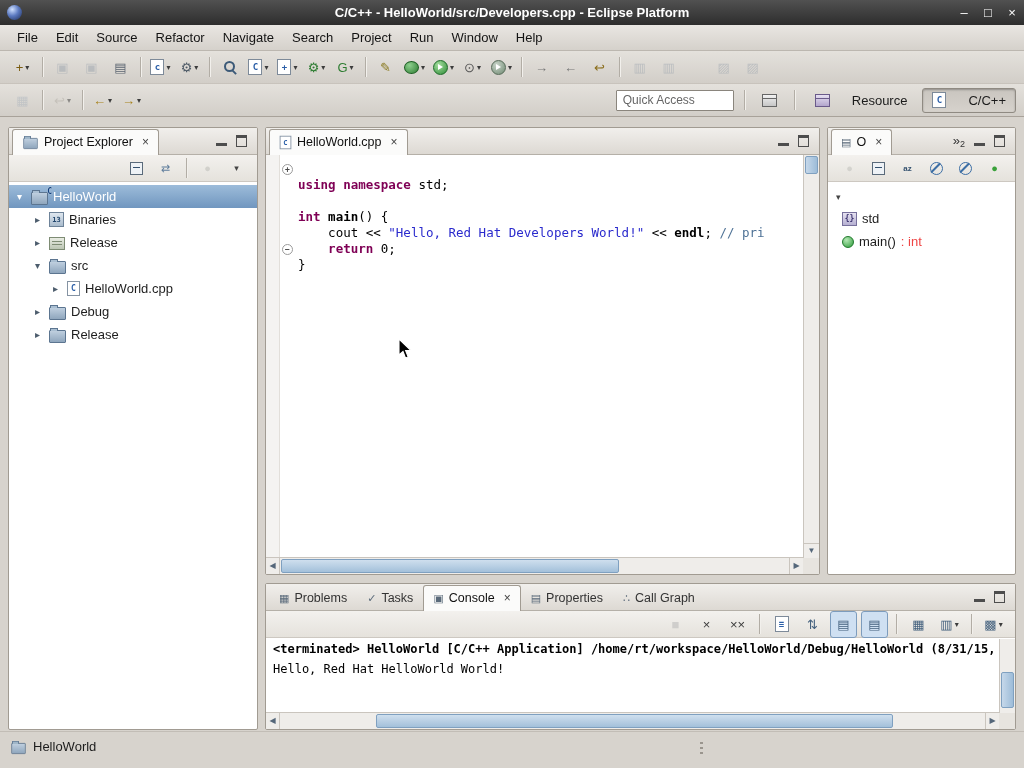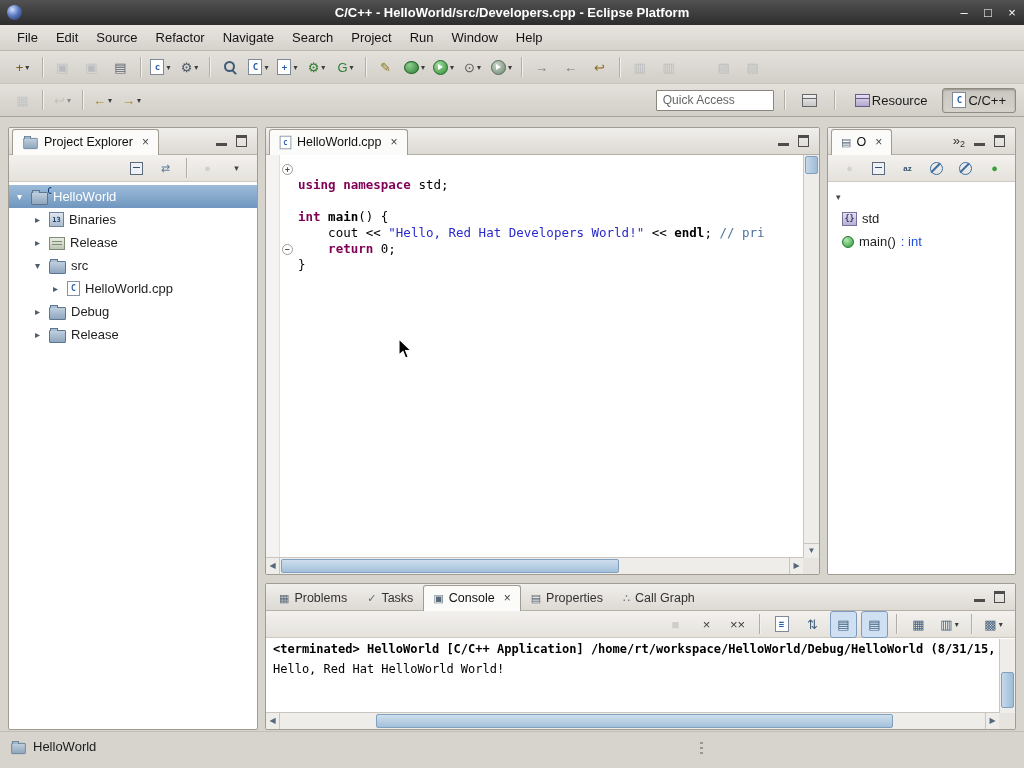--- a/index.html
+++ b/index.html
@@ -23,21 +23,21 @@
   #tb-nav{top:84px;height:33px;border-bottom:1px solid #a8a29a}
   .tbtn{height:23px;min-width:21px;padding:1px 2px;display:inline-flex;align-items:center;justify-content:center;border:1px solid transparent;border-radius:3px;margin:0 1px}
   .tbtn.pressed{background:#cfe0f2;border-color:#7d9cbd}
   .tbtn.dis{opacity:.5}
   .icg{font-size:13px;line-height:1}
   .dd{font-size:8px;color:#3c3c3c;margin-left:2px}
   .tsep{width:1px;height:20px;background:#b2ada5;box-shadow:1px 0 0 #f2f0ec;margin:0 5px;display:inline-block}
   .t2-right{margin-left:auto;display:flex;align-items:center;gap:5px}
   .qa{width:104px;height:17px;border:1px solid #8a857d;background:#fff;font:12px "Liberation Sans",sans-serif;padding:1px 6px;color:#333;border-radius:1px}
   .qa::placeholder{color:#666}
-  .pbtn{display:inline-flex;align-items:center;gap:2px;height:23px;padding:0 9px;font-size:13px;color:#1c1c1c;border:1px solid transparent;border-radius:3px}
+  .pbtn{display:inline-flex;align-items:center;gap:22px;height:23px;padding:0 9px;font-size:13px;color:#1c1c1c;border:1px solid transparent;border-radius:3px}
   .pbtn.active{background:linear-gradient(#c9c5bf,#d6d2cc);border-color:#8f8a82;box-shadow:inset 0 1px 2px rgba(0,0,0,.28)}
 
   
   .icx{display:inline-block;position:relative}
   .ic-doc{width:12px;height:14px;background:#fff;border:1px solid #7d8a99;font:bold 9px "DejaVu Sans Mono",monospace;color:#2b5fa8;display:inline-flex;align-items:center;justify-content:center}
   .ic-search{width:14px;height:14px}
   .ic-search::before{content:"";position:absolute;left:1px;top:1px;width:7px;height:7px;border:2px solid #3c5a78;border-radius:50%}
   .ic-search::after{content:"";position:absolute;right:0;bottom:1px;width:6px;height:2px;background:#3c5a78;transform:rotate(45deg)}
   .ic-bug{width:13px;height:11px;background:radial-gradient(circle at 35% 30%,#8ed08e,#2e7d32);border:1px solid #1c5e22;border-radius:50%}
   .ic-run{width:13px;height:13px;border-radius:50%;background:radial-gradient(circle at 35% 30%,#a5df9f,#2e8b37);border:1px solid #1d6b28}
@@ -82,21 +82,21 @@
   .ic-folder::before{content:"";position:absolute;top:-3px;left:0;width:6px;height:2px;background:#aabfd2;border:1px solid #5c7590;border-bottom:none}
   .badge-c{position:absolute;top:-6px;right:-5px;font:bold 8px "DejaVu Sans Mono",monospace;color:#123f7c;text-shadow:0 0 1px #fff}
   .ic-bin{width:13px;height:13px;background:linear-gradient(#dfe7ef,#aabccd);border:1px solid #6e8399;font:bold 7px "DejaVu Sans Mono",monospace;color:#23476e;display:inline-flex;align-items:center;justify-content:center}
   .ic-incs{width:14px;height:11px;margin-top:2px;background:linear-gradient(#e9ece3,#bcc6b4);border:1px solid #7e8c74}
   .ic-incs::after{content:"";position:absolute;left:2px;right:2px;top:3px;border-top:1px solid #7e8c74;box-shadow:0 3px 0 #7e8c74}
   .ic-cppfile{width:11px;height:13px;background:#fff;border:1px solid #8593a3;font:bold 8px "DejaVu Sans Mono",monospace;color:#2b5fa8;text-align:center;line-height:13px}
   .ic-io{width:13px;height:12px;background:linear-gradient(#dce6f2,#9fb7cf);border:1px solid #5f7d9c}
   .ic-io::after{content:"";position:absolute;left:2px;right:2px;top:3px;border-top:1px solid #44617e;box-shadow:0 3px 0 #44617e}
   .ic-ns{width:13px;height:12px;background:linear-gradient(#e6e2f0,#b6b0d2);border:1px solid #77709c;font:bold 8px "DejaVu Sans Mono",monospace;color:#3c3370;display:inline-flex;align-items:center;justify-content:center}
   .dot-green{width:10px;height:10px;border-radius:50%;background:radial-gradient(circle at 35% 30%,#b5e8b5,#2e9b3a);border:1px solid #1f7a2c}
-  .type-suffix{color:#1d4ed8}
+  .type-suffix{color:#ef4444}
 
   
   .ruler{position:absolute;left:0;top:27px;bottom:16px;width:13px;background:#f4f3f1;border-right:1px solid #e2dfda}
   .codewrap{position:absolute;left:14px;right:16px;top:27px;bottom:16px;overflow:hidden;padding-top:6px;font:12.5px/16px "DejaVu Sans Mono",monospace;color:#000}
   .code-line{height:16px;white-space:pre;padding-left:18px}
   .code-line.hl{background:#dcebfa}
   .tok.cmt{color:#4e7296}
   .tok.kw{color:#7f0055;font-weight:bold}
   .tok.str{color:#2a2acd}
   .tok.inc{color:#46708c}

